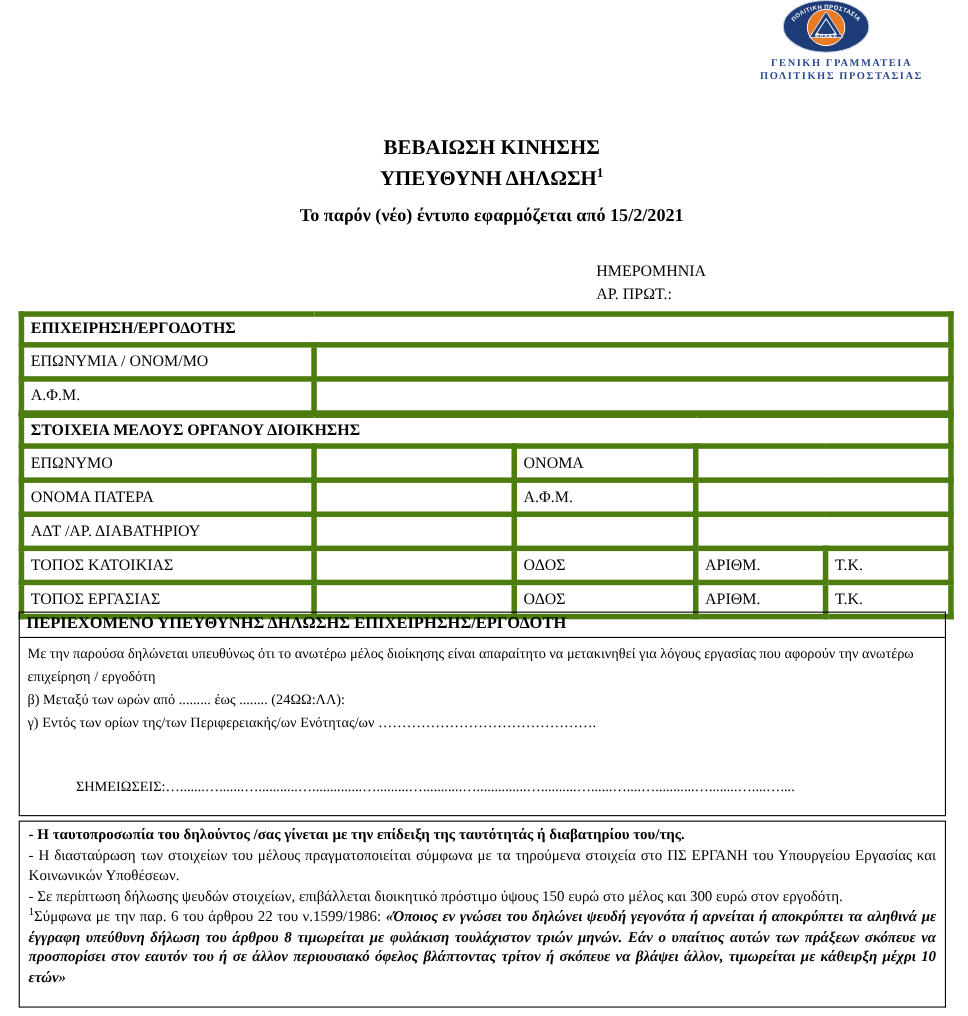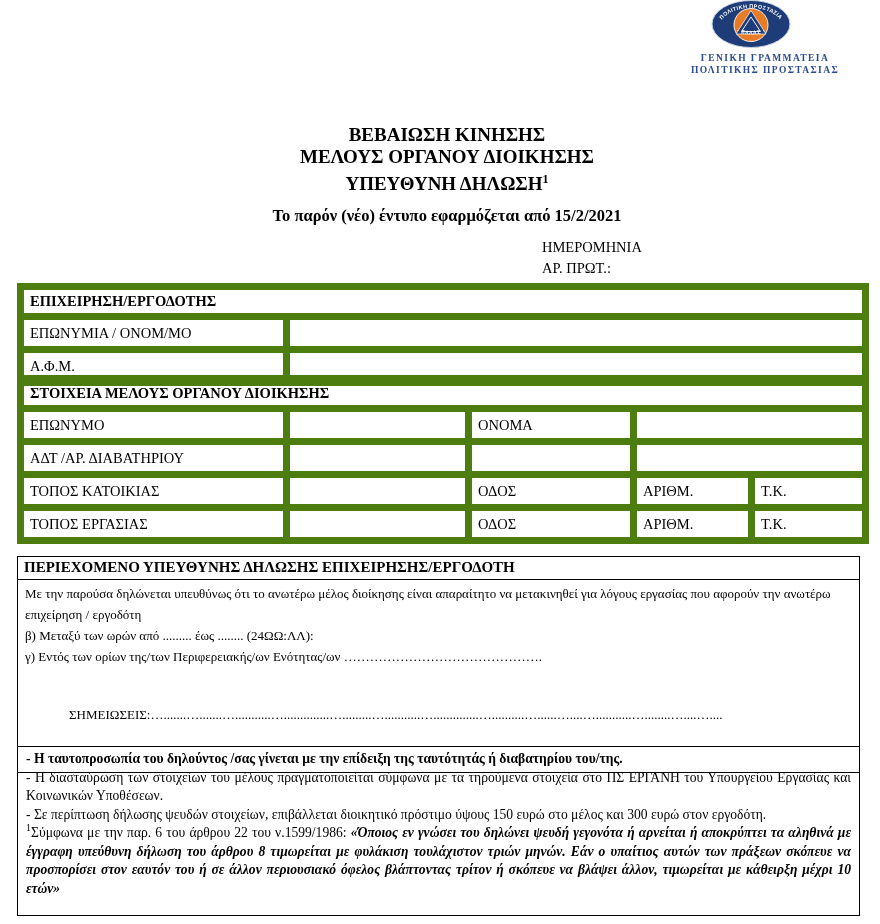--- a/index.html
+++ b/index.html
@@ -15,33 +15,33 @@
     font-size:9.5px; line-height:12px; letter-spacing:1.4px; color:#2b4a8f;
   }
   
   .title-block {
     position:absolute; top:100px; left:17px; width:860px; text-align:center;
     font-weight:bold; font-size:19px; line-height:22px;margin-top:24px;
   }
   .title-block sup { font-size:12px; }
   .subtitle {
     position:absolute; top:186px; left:17px; width:860px; text-align:center;
-    font-weight:bold; font-size:16.5px;margin-top:20px;
+    font-weight:bold; font-size:16.5px;
   }
   .meta-block { position:absolute; top:237px; left:542px; font-size:14.5px; line-height:21px; }
   
   table { border-collapse:collapse; table-layout:fixed; }
   .t1 { position:absolute; top:283px; left:17px; width:845px; }
   .t2 { position:absolute; top:375px; left:17px; width:845px; }
-  td { border:7px solid #4d7c0f; font-size:14.5px; padding:1px 6px; height:24px; overflow:hidden; white-space:nowrap; }
+  td { border:5px solid #4d7c0f; font-size:14.5px; padding:1px 6px; height:24px; overflow:hidden; white-space:nowrap; }
   td.th { font-weight:bold; height:21px; }
   tr.thick-top td { border-top-width:2px; }
   
   .decl-box {
-    position:absolute; top:556px; left:17px; width:843px; height:217px;
+    position:absolute; top:556px; left:17px; width:843px; height:186px;
     border:1px solid #000; box-sizing:border-box;
   }
   .decl-header {
     font-weight:bold; font-size:15px; padding:2px 6px 3px 6px; border-bottom:1px solid #000;
     white-space:nowrap; overflow:hidden;
   }
   .decl-body { padding:3px 7px 0 7px; font-size:13px; line-height:21px; }
   .pre { white-space:pre-wrap; }
   .decl-notes { margin-top:37px; white-space:nowrap; overflow:hidden;margin-left:44px; }
   .notes-box {
@@ -79,21 +79,20 @@
       </svg>
     </div>
     <div class="agency-text">
       <div>ΓΕΝΙΚΗ ΓΡΑΜΜΑΤΕΙΑ</div>
       <div>ΠΟΛΙΤΙΚΗΣ ΠΡΟΣΤΑΣΙΑΣ</div>
     </div>
   </div>
 
   <div class="title-block">
     <div>ΒΕΒΑΙΩΣΗ ΚΙΝΗΣΗΣ</div>
-    <div>ΜΕΛΟΥΣ ΟΡΓΑΝΟΥ ΔΙΟΙΚΗΣΗΣ</div>
     <div><span>ΥΠΕΥΘΥΝΗ ΔΗΛΩΣΗ</span><sup>1</sup></div>
   </div>
 
   <div class="subtitle">Το παρόν (νέο) έντυπο εφαρμόζεται από 15/2/2021</div>
 
   <div class="meta-block">
     <div><span>ΗΜΕΡΟΜΗΝΙΑ</span><span></span></div>
     <div><span>ΑΡ. ΠΡΩΤ.:</span> <span></span></div>
   </div>
 
@@ -128,20 +127,26 @@
     <tbody>
         <tr>
       <td class="th" colspan="5">ΣΤΟΙΧΕΙΑ ΜΕΛΟΥΣ ΟΡΓΑΝΟΥ ΔΙΟΙΚΗΣΗΣ</td>
     </tr>
     <tr>
       <td>ΕΠΩΝΥΜΟ</td>
       <td></td>
       <td>ΟΝΟΜΑ</td>
       <td colspan="2"></td>
     </tr>
+    <tr>
+      <td>ΟΝΟΜΑ ΠΑΤΕΡΑ</td>
+      <td></td>
+      <td>Α.Φ.Μ.</td>
+      <td colspan="2"></td>
+    </tr>
     <tr class="thick-top">
       <td>ΑΔΤ /ΑΡ. ΔΙΑΒΑΤΗΡΙΟΥ</td>
       <td></td>
       <td></td>
       <td colspan="2"></td>
     </tr>
     <tr class="thick-top">
       <td>ΤΟΠΟΣ ΚΑΤΟΙΚΙΑΣ</td>
       <td></td>
       <td>ΟΔΟΣ</td>

